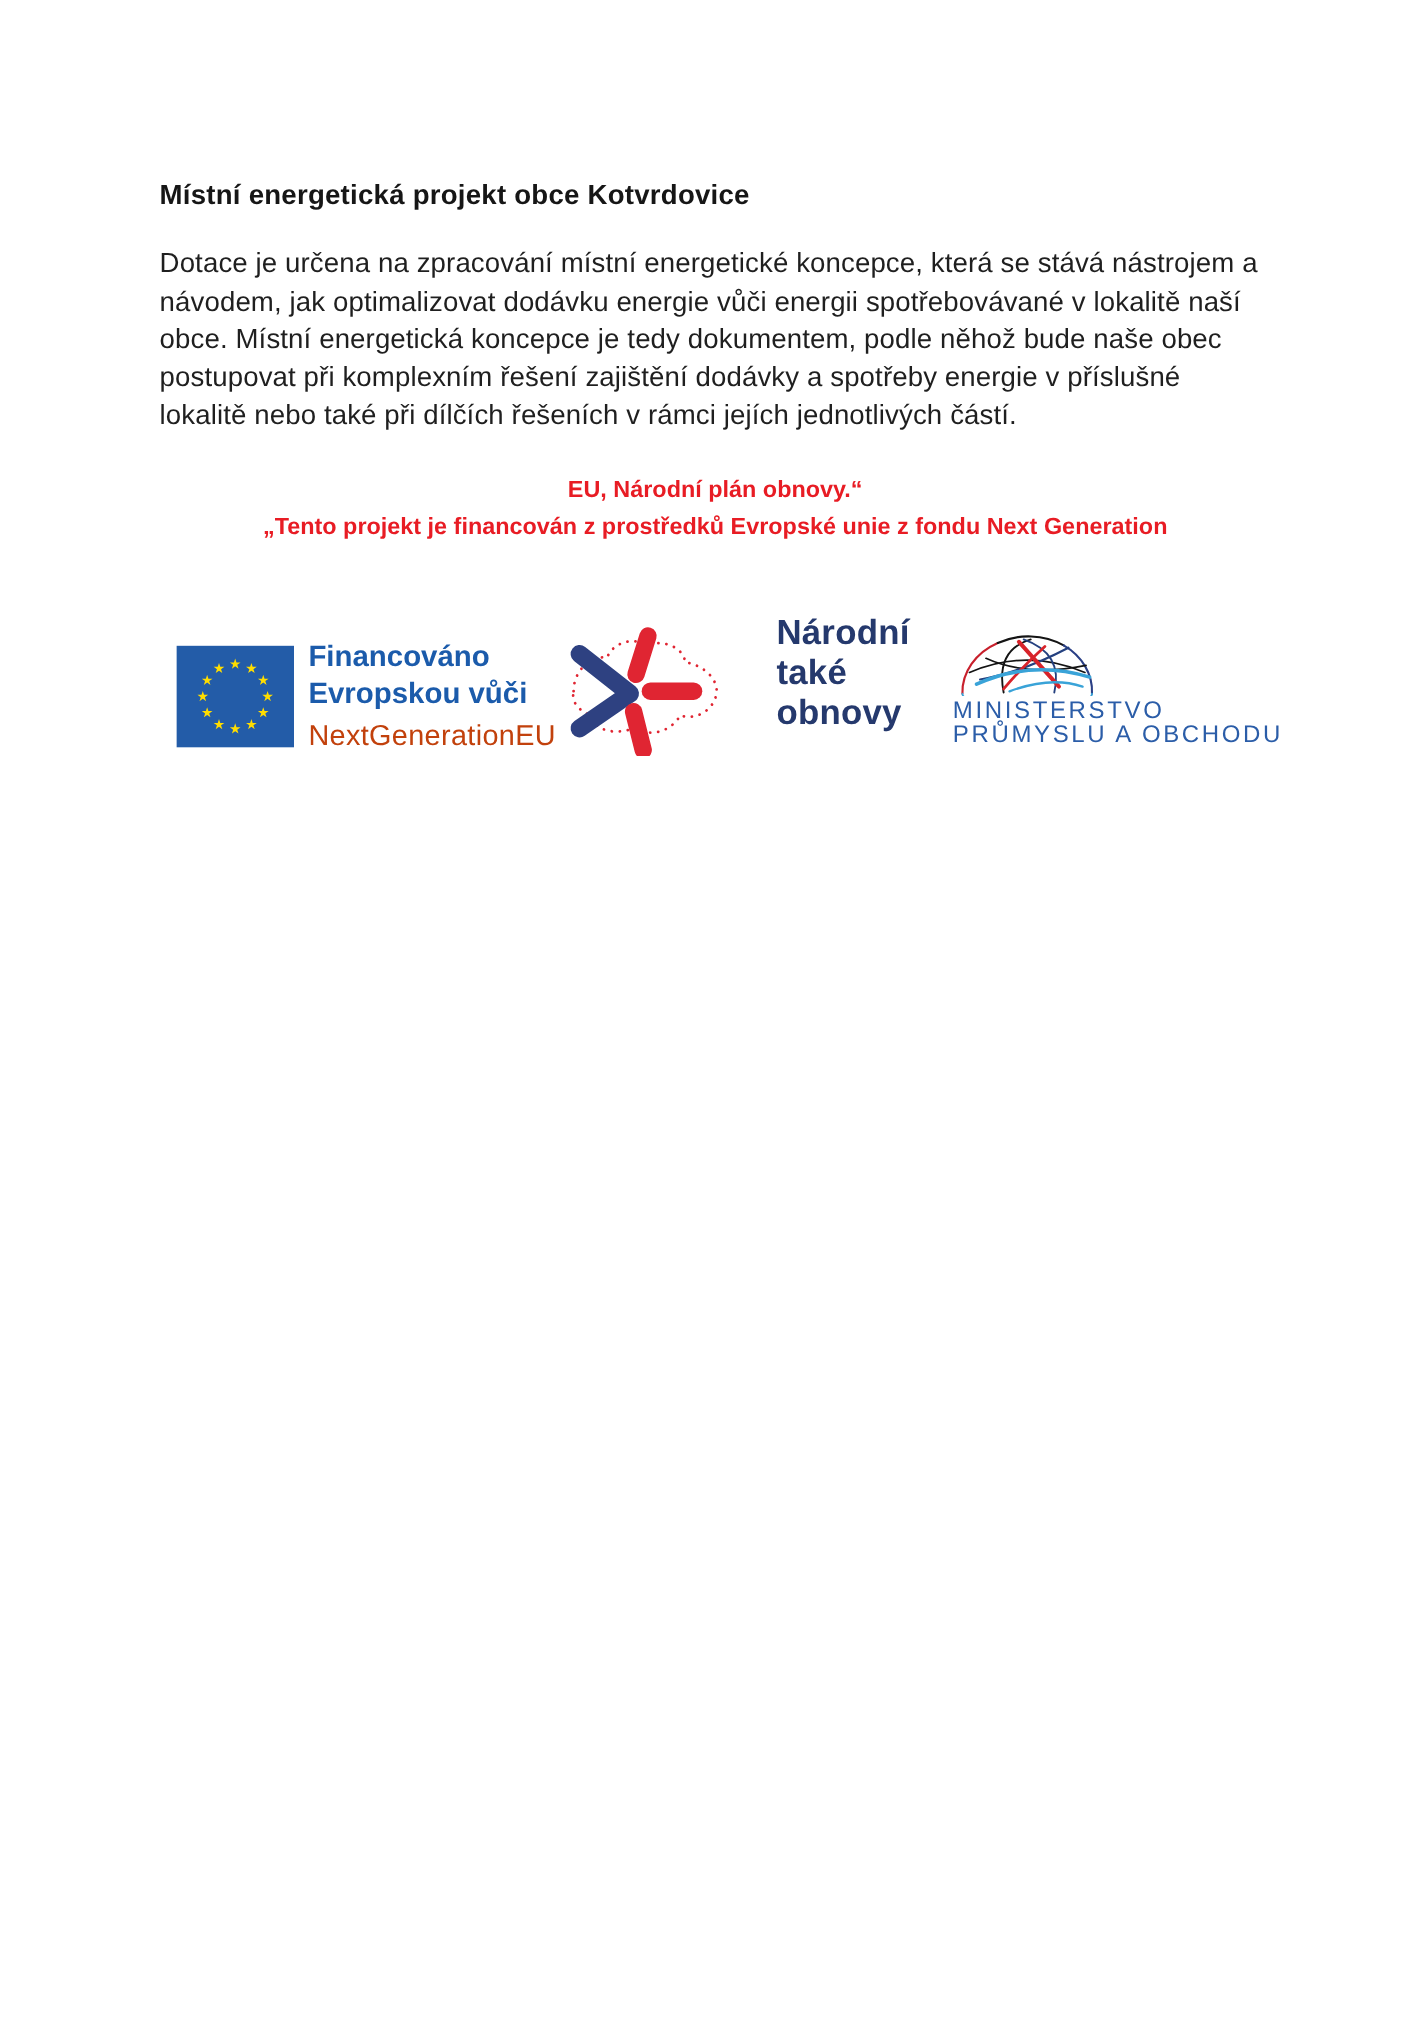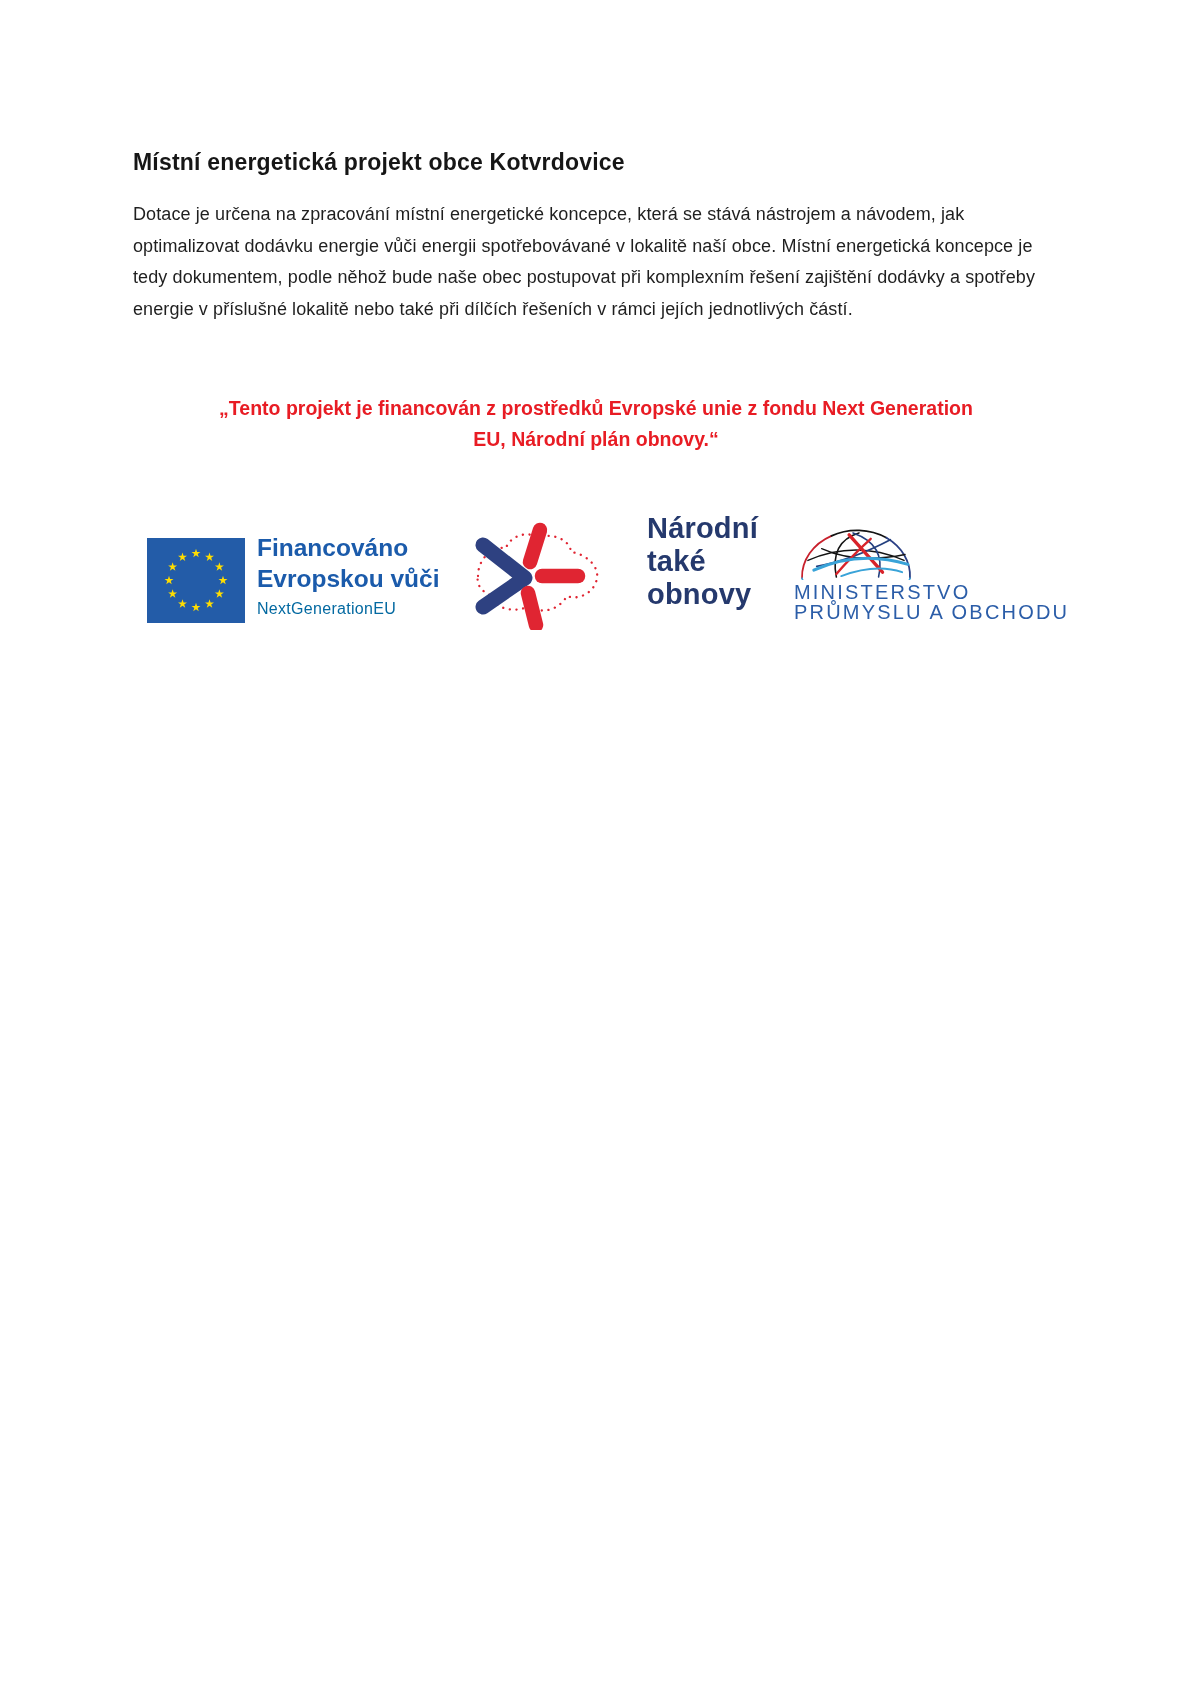--- a/index.html
+++ b/index.html
@@ -14,39 +14,39 @@
     background:#ffffff;
     overflow:hidden;
   }
   .doc-title{
     position:absolute;left:133px;top:134px;width:930px;
     font-size:23px;font-weight:bold;color:#161616;
     letter-spacing:.2px;
   }
   .doc-body{
     position:absolute;left:133px;top:181px;width:926px;
-    font-size:18px;line-height:31.5px;color:#1f1f1f;
+    font-size:23px;line-height:31.5px;color:#1f1f1f;
     letter-spacing:.1px;
   }
   .funding-note{
     position:absolute;left:133px;top:393px;width:926px;
     text-align:center;font-weight:bold;font-size:19.5px;line-height:31px;
     color:#e81c24;
   }
   .funding-note span{display:block;}
 
   
   .eu-logo{position:absolute;left:147px;top:536px;}
   .eu-flag{position:absolute;left:0;top:2px;width:98px;height:85px;display:block;}
   .eu-text{position:absolute;left:110px;top:-4px;white-space:nowrap;}
   .eu-text .l1,.eu-text .l2{
     font-size:24.5px;font-weight:bold;color:#1b5bab;line-height:31px;display:block;
   }
   .eu-text .l3{
-    font-size:16px;font-weight:normal;color:#0369a1;display:block;margin-top:6px;
+    font-size:24px;font-weight:normal;color:#c2410c;display:block;margin-top:6px;
     letter-spacing:.3px;
   }
 
   
   .npo-logo{position:absolute;left:458px;top:512px;}
   .npo-mark{position:absolute;left:0;top:6px;width:150px;height:112px;display:block;}
   .npo-text{position:absolute;left:149px;top:0px;white-space:nowrap;}
   .npo-text span{
     display:block;font-size:29px;font-weight:bold;color:#25396d;line-height:33px;
     letter-spacing:.2px;
@@ -65,22 +65,22 @@
 </head>
 <body>
 
 <div class="page">
 
   <h1 class="doc-title">Místní energetická projekt obce Kotvrdovice</h1>
 
   <p class="doc-body">Dotace je určena na zpracování místní energetické koncepce, která se stává nástrojem a návodem, jak optimalizovat dodávku energie vůči energii spotřebovávané v lokalitě naší obce. Místní energetická koncepce je tedy dokumentem, podle něhož bude naše obec postupovat při komplexním řešení zajištění dodávky a spotřeby energie v příslušné lokalitě nebo také při dílčích řešeních v rámci jejích jednotlivých částí.</p>
 
   <div class="funding-note">
+    <span>EU, Národní plán obnovy.“</span>
     <span>„Tento projekt je financován z prostředků Evropské unie z fondu Next Generation</span>
-    <span>EU, Národní plán obnovy.“</span>
   </div>
 
   <div class="eu-logo">
     <svg class="eu-flag" viewBox="0 0 98 85" xmlns="http://www.w3.org/2000/svg">
       <defs>
         <path id="eustar" d="M0,-4.7 L1.06,-1.46 4.47,-1.45 1.71,0.56 2.76,3.8 0,1.8 -2.76,3.8 -1.71,0.56 -4.47,-1.45 -1.06,-1.46 Z" fill="#ffdd00"></path>
       </defs>
       <rect x="0" y="0" width="98" height="85" fill="#235ca8"></rect>
       <use href="#eustar" transform="translate(49,15.5)"></use>
       <use href="#eustar" transform="translate(62.5,19.12)"></use>

